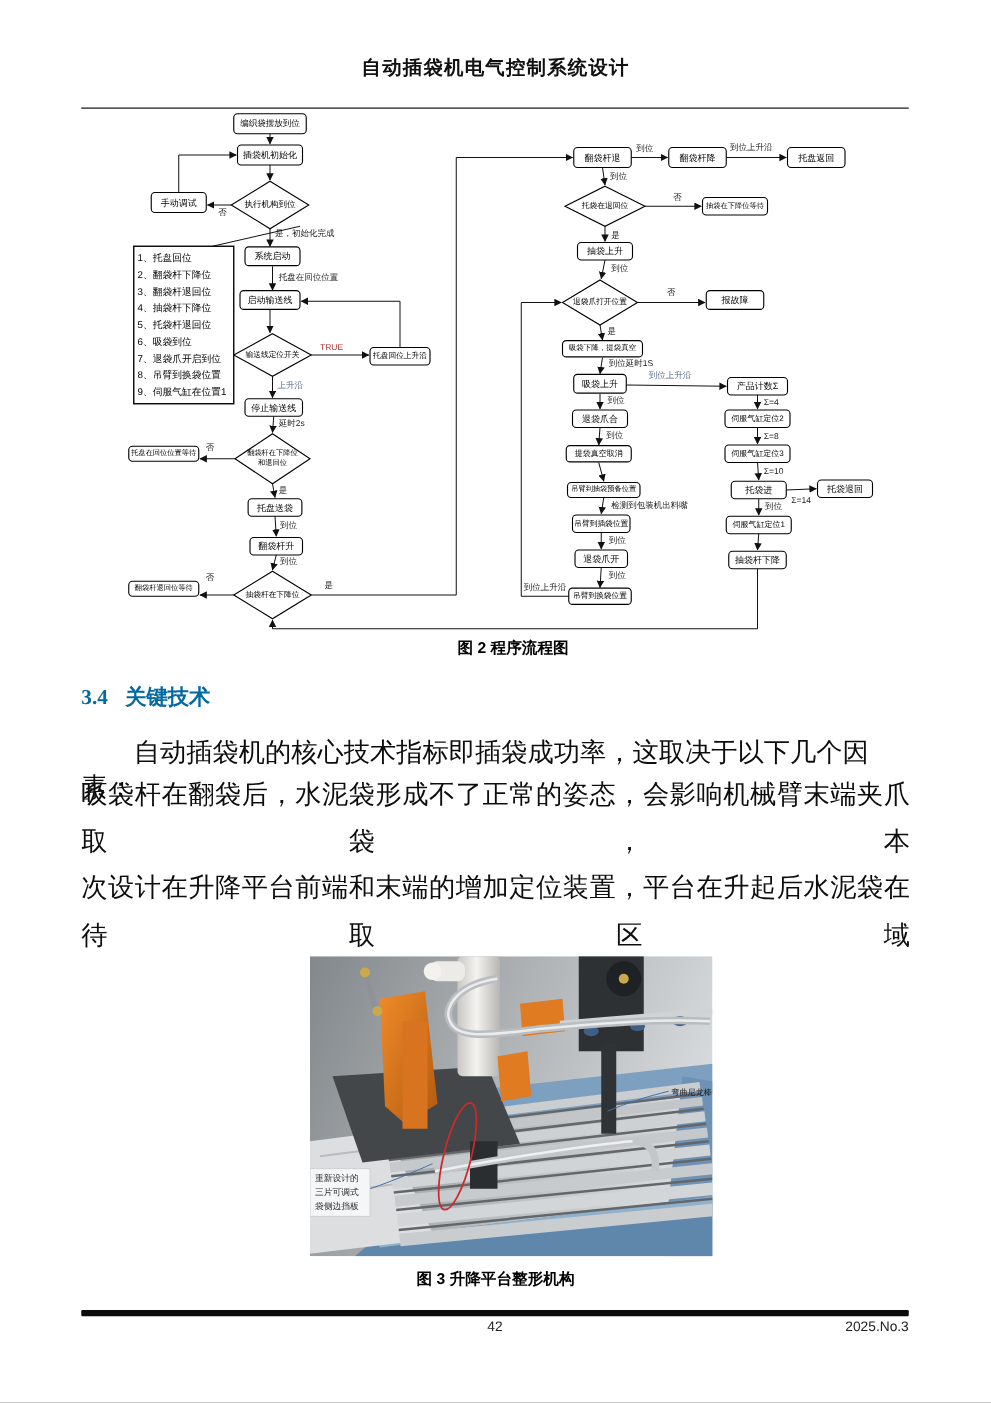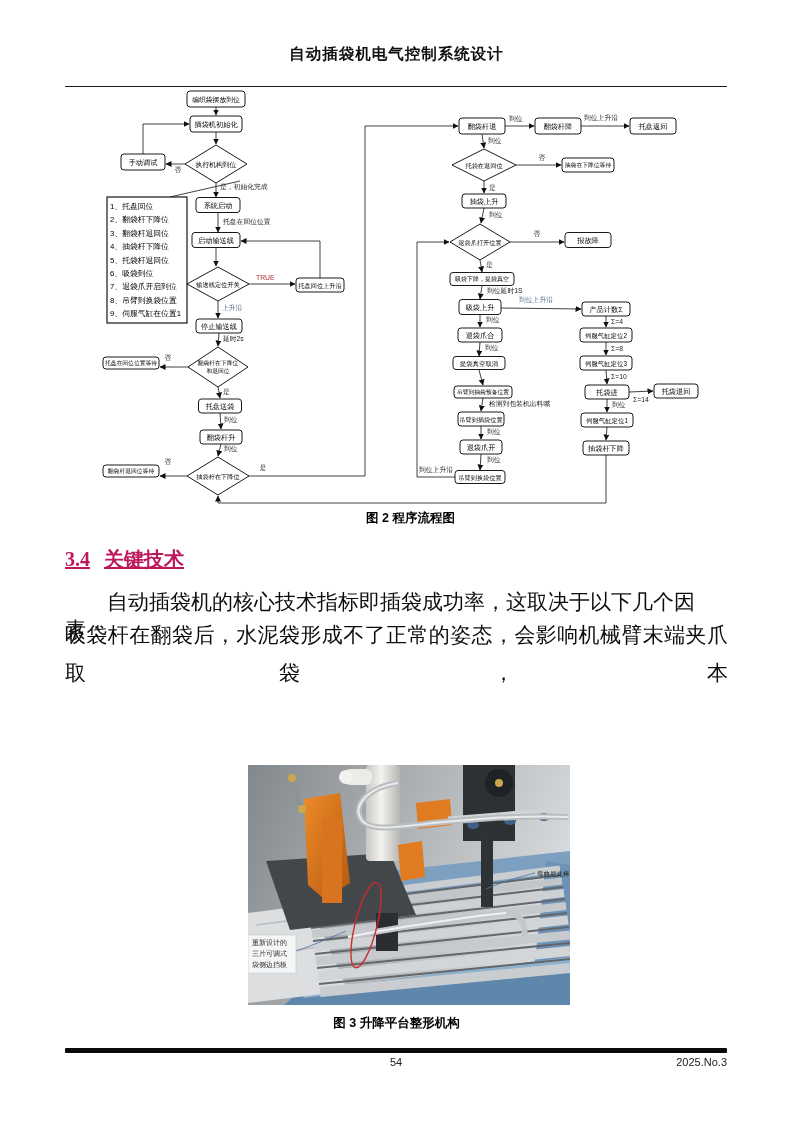--- a/index.html
+++ b/index.html
@@ -7,22 +7,22 @@
         font-family:"Liberation Serif","DejaVu Serif",serif;color:#111;overflow:hidden;}
   .abs{position:absolute;}
   .doc-title{top:44px;left:0;width:793px;text-align:center;font-size:15.5px;font-weight:bold;
              letter-spacing:1px;font-family:"DejaVu Serif","Liberation Serif",serif;}
   .head-rule{top:86px;left:65px;width:662px;height:0;border-top:1.6px solid #1b1b1b;}
   .fc-svg{top:85px;left:0;}
   .fig-caption{left:0;width:793px;text-align:center;font-size:12.5px;font-weight:600;
                font-family:"Liberation Sans","DejaVu Sans",sans-serif;color:#000;}
   .cap2{top:510px;padding-left:14px;}
   .cap3{top:1015px;}
-  .sec-head{top:546px;left:65px;font-size:20px;font-weight:bold;
-            font-family:"Liberation Sans","DejaVu Sans",sans-serif;color:#be185d;text-decoration:underline;}
+  .sec-head{top:546px;left:65px;font-size:17px;font-weight:bold;
+            font-family:"Liberation Sans","DejaVu Sans",sans-serif;color:#0369a1;}
   .sec-head .num{margin-right:14px;font-family:"Liberation Serif",serif;}
   .para{left:65px;width:663px;font-size:21px;color:#0d0d0d;}
   .p-intro{top:588px;text-indent:2em;}
   .p-body{top:617px;line-height:37.5px;}
   .p-body .jline{text-align:justify;text-align-last:justify;}
   .p-body .jline.first{text-indent:2em;}
   .p-body .jline.last{text-align-last:left;}
   .fig3{top:765px;left:248px;width:322px;height:240px;}
   .foot-rule{top:1048px;left:65px;width:662px;height:4.5px;background:#0a0a0a;border-radius:1px;}
   .foot-text{top:1056px;left:65px;width:662px;font-size:11px;
@@ -289,20 +289,21 @@
   <div class="abs fig-caption cap2">图 2 程序流程图</div>
 
   <div class="abs sec-head">
     <span class="num">3.4</span><span>关键技术</span>
   </div>
 
   <div class="abs para p-intro">自动插袋机的核心技术指标即插袋成功率，这取决于以下几个因素：</div>
 
   <div class="abs para p-body">
     <div class="jline">吸袋杆在翻袋后，水泥袋形成不了正常的姿态，会影响机械臂末端夹爪取袋，本</div>
+    <div class="jline">次设计在升降平台前端和末端的增加定位装置，平台在升起后水泥袋在待取区域</div>
   </div>
 
   <svg class="abs fig3" width="322" height="240" viewBox="0 0 322 240">
     <defs>
       <linearGradient id="bgGrad" x1="0" y1="0" x2="1" y2="0.3">
         <stop offset="0" stop-color="#83888c"></stop>
           <stop offset="1" stop-color="#d6d9db"></stop>
       </linearGradient>
       <linearGradient id="slatGrad" x1="0" y1="0" x2="0" y2="1">
         <stop offset="0" stop-color="#eceeef"></stop>
@@ -391,17 +392,17 @@
       <text x="4" y="180" font-size="7" fill="#2b2b2b" font-family="Liberation Sans, DejaVu Sans, sans-serif">重新设计的</text>
       <text x="4" y="191" font-size="7" fill="#2b2b2b" font-family="Liberation Sans, DejaVu Sans, sans-serif">三片可调式</text>
       <text x="4" y="202" font-size="7" fill="#2b2b2b" font-family="Liberation Sans, DejaVu Sans, sans-serif">袋侧边挡板</text>
     </g>
   </svg>
 
   <div class="abs fig-caption cap3">图 3 升降平台整形机构</div>
 
   <div class="abs foot-rule"></div>
   <div class="abs foot-text">
-    <span class="pg">54</span>
+    <span class="pg">42</span>
     <span class="issue">2025.No.3</span>
   </div>
 
 </div>
 
 </body></html>

